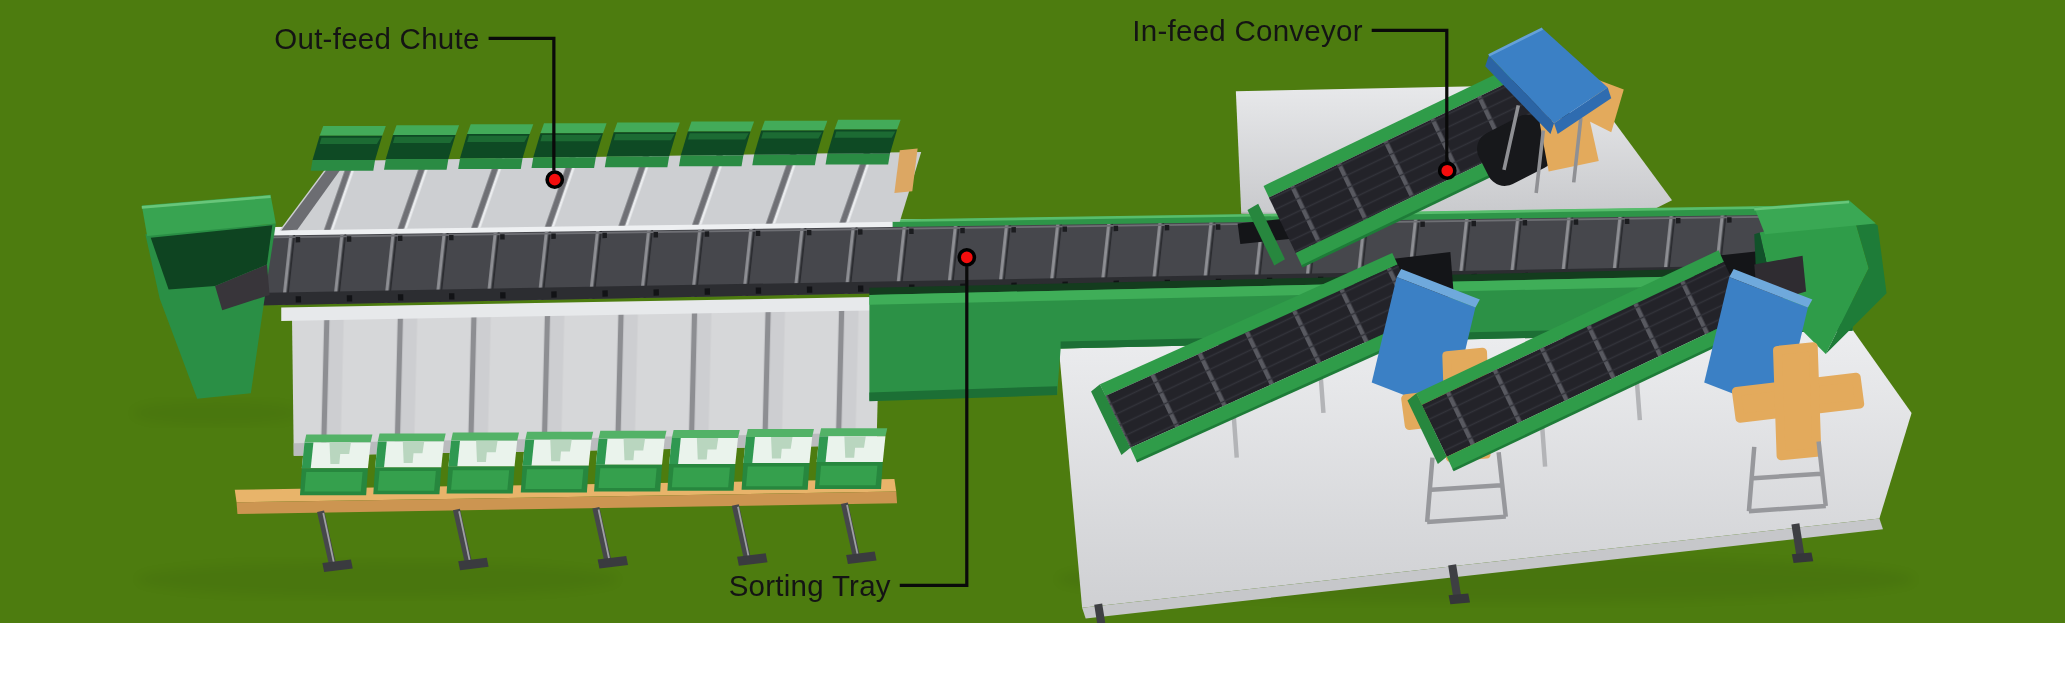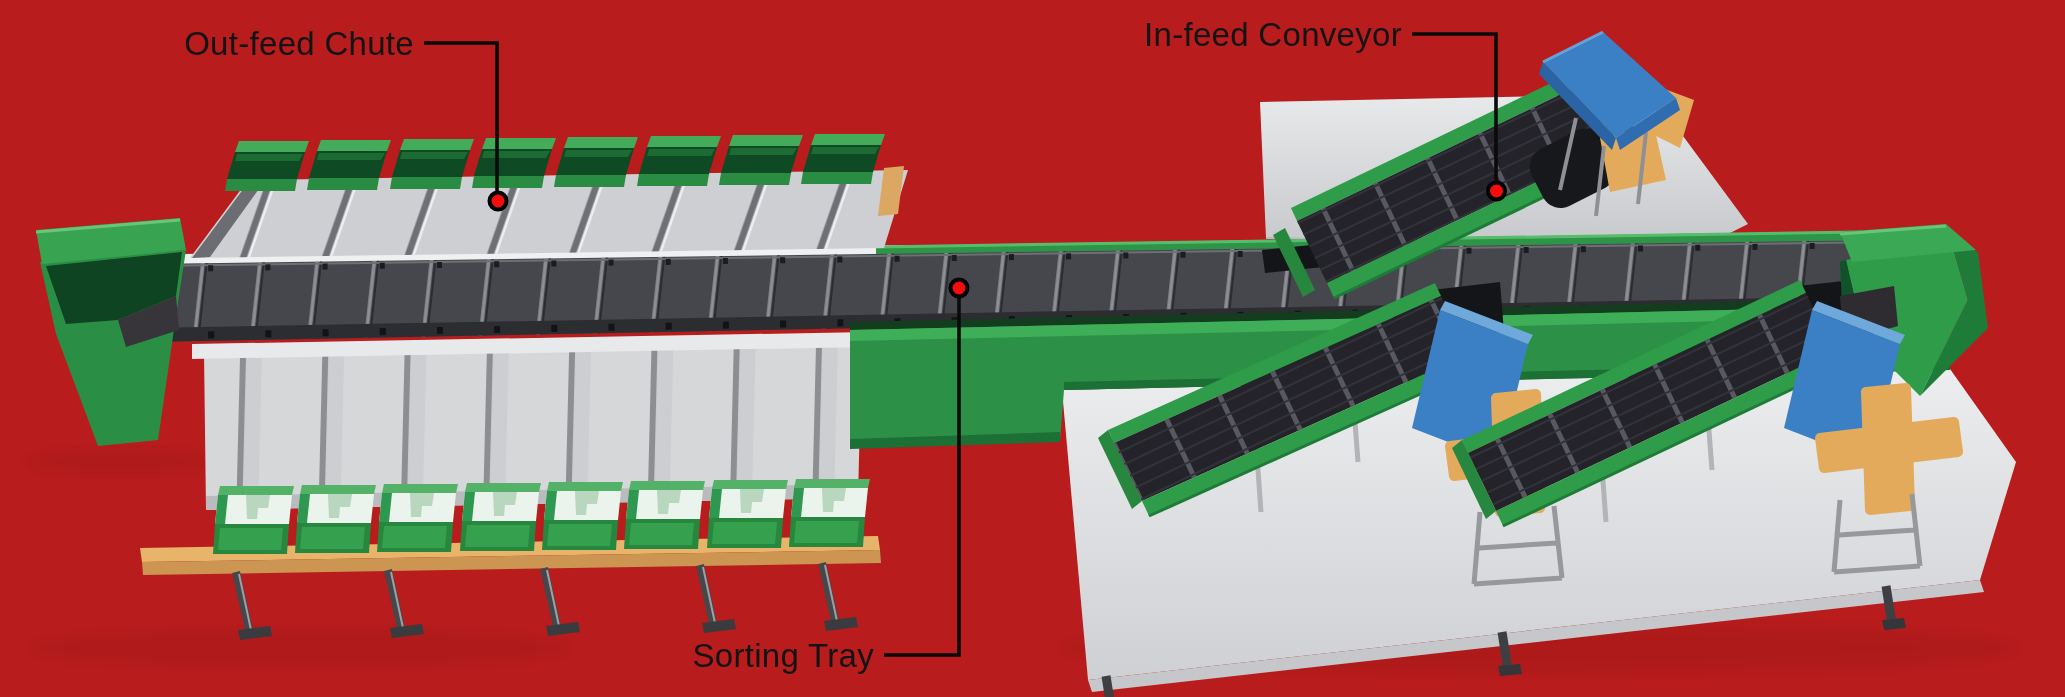--- a/index.html
+++ b/index.html
@@ -1,16 +1,16 @@
 <!DOCTYPE html>
 <html><head>
 <meta charset="utf-8">
 <style>
   html,body{margin:0;padding:0;background:#ffffff;}
-  .stage{position:relative;width:2065px;height:697px;background:#b91c1c;overflow:hidden;
+  .stage{position:relative;width:2065px;height:623px;background:#4d7c0f;overflow:hidden;
          font-family:"Liberation Sans",sans-serif;text-align:center;}
   .scene{position:absolute;left:0;top:0;width:100%;height:100%;display:block;}
   .callout-label{font-family:"Liberation Sans",sans-serif;font-size:33px;fill:#141414;letter-spacing:.3px;}
   .callout-line{stroke:#0a0a0a;stroke-width:3.6;fill:none;}
   .marker-dot{fill:#f50d0d;stroke:#000000;stroke-width:4;}
 </style>
 </head>
 <body>
 
 <div class="stage">

